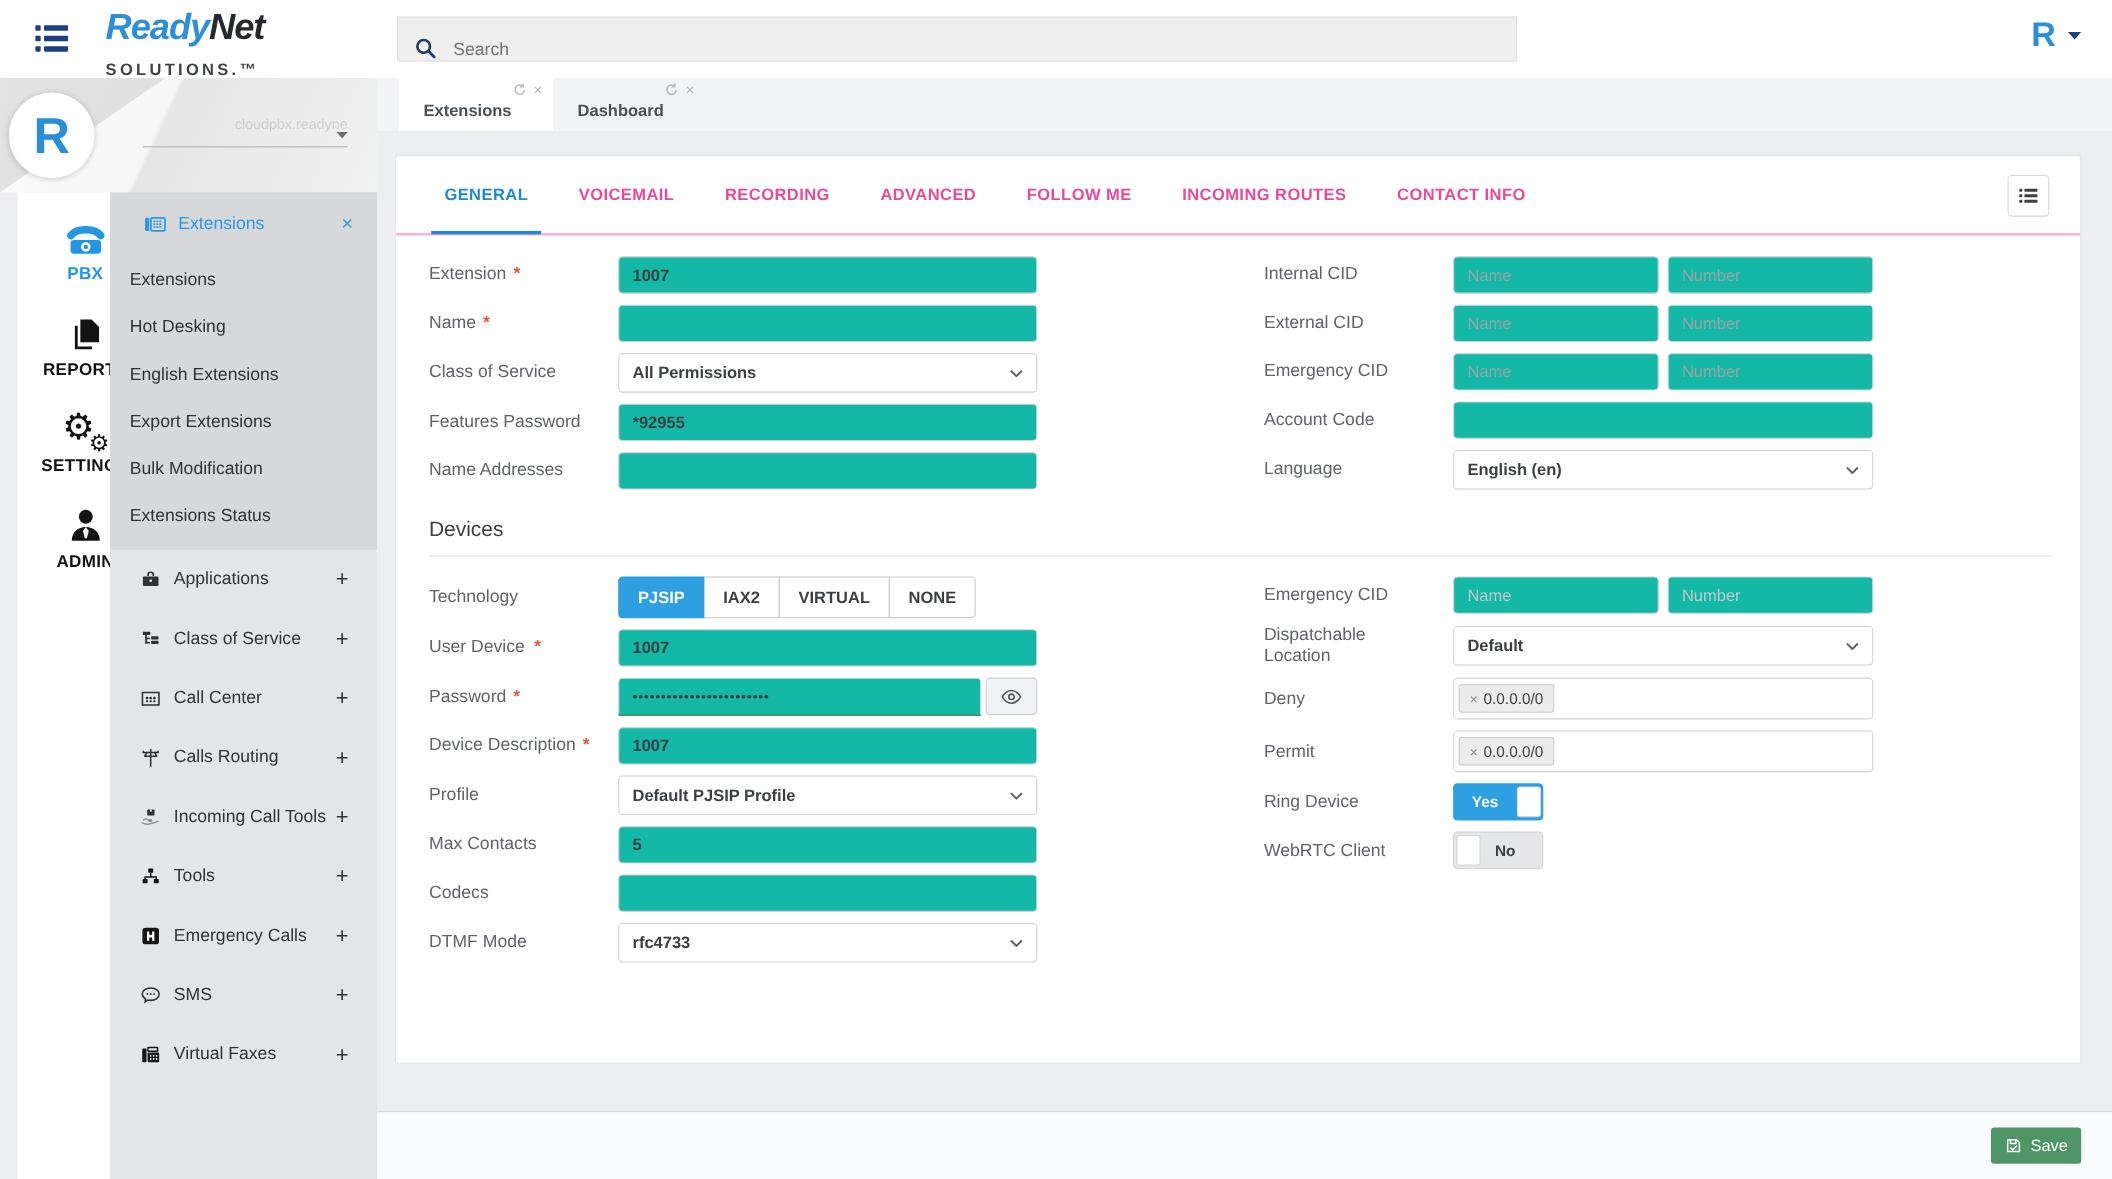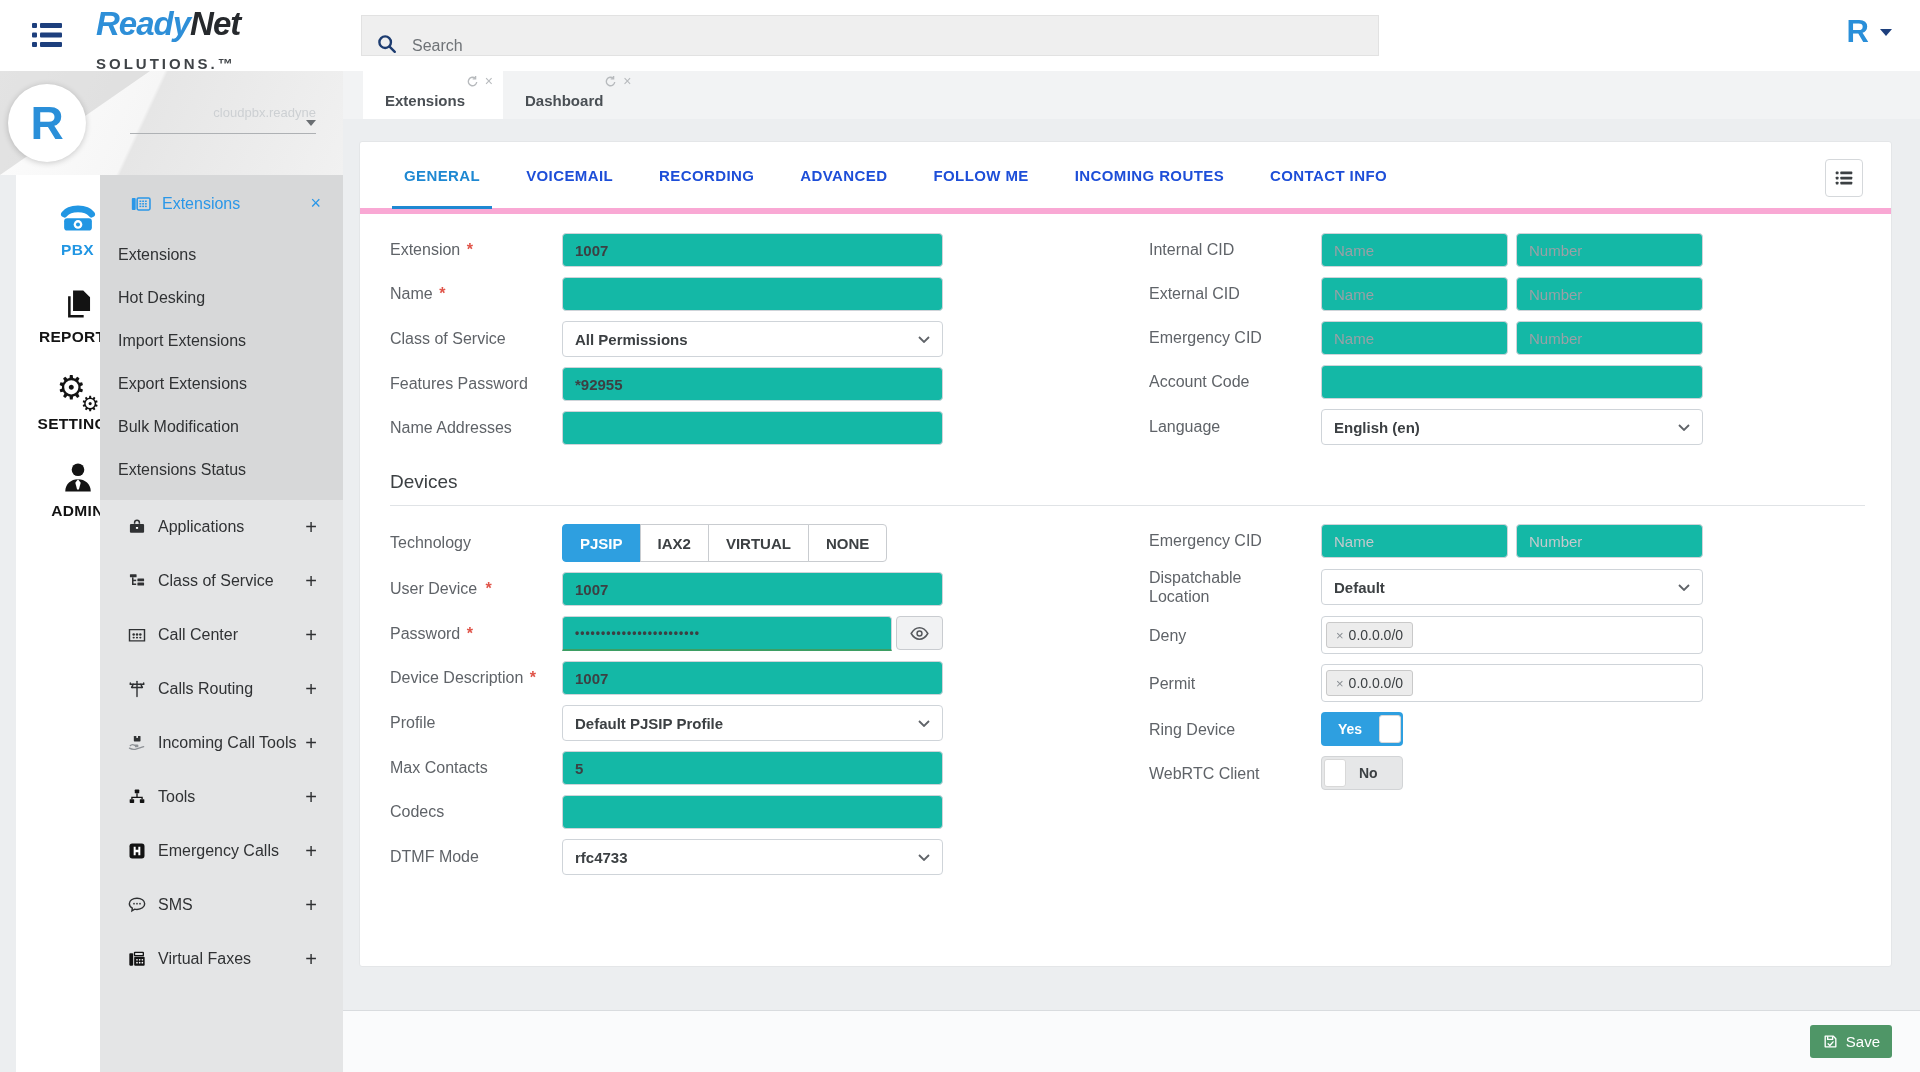--- a/index.html
+++ b/index.html
@@ -60,22 +60,22 @@
   .main { position:absolute; left:343px; top:71px; right:0; bottom:0; background:#eceef0; }
   .wtabs { height:48px; background:#f2f3f4; display:flex; padding-left:20px; }
   .wtab { position:relative; padding:0 38px 0 22px; display:flex; align-items:flex-end; cursor:pointer; }
   .wtab.active { background:#fff; }
   .wt-label { font-size:15px; font-weight:700; color:#4a4f54; padding-bottom:10px; }
   .wt-icons { position:absolute; top:4px; right:10px; display:flex; gap:6px; align-items:center; }
   .wt-close { color:#b7babd; font-size:14px; line-height:13px; cursor:pointer; }
 
   
   .card { position:absolute; left:16px; right:28px; top:70px; height:826px; background:#fff; border-radius:3px; border:1px solid #e4e6e8; }
-  .ftabs { height:72px; display:flex; align-items:flex-end; gap:46px; padding-left:44px; border-bottom:6px solid #f9a8d4; position:relative; }
-  .ftab { font-size:15px; font-weight:700; letter-spacing:.4px; color:#1d4ed8; height:100%; display:flex; align-items:center; position:relative; cursor:pointer; }
+  .ftabs { height:72px; display:flex; align-items:flex-end; gap:46px; padding-left:44px; border-bottom:2px solid #f9a8d4; position:relative; }
+  .ftab { font-size:15px; font-weight:700; letter-spacing:.4px; color:#ec4899; height:100%; display:flex; align-items:center; position:relative; cursor:pointer; }
   .ftab.active { color:#1e88d2; }
   .ftab.active::after { content:''; position:absolute; left:-12px; right:-12px; bottom:-1px; height:3px; background:#1e88d2; }
   .list-btn { position:absolute; right:28px; top:17px; width:38px; height:38px; border:1px solid #d5d8db; border-radius:4px; background:#fff; display:flex; align-items:center; justify-content:center; cursor:pointer; }
 
   .fbody { padding-top:19px; }
   .cols { position:relative; padding-left:30px; }
   .col-left { width:553px; }
   .col-right { position:absolute; left:789px; top:0; width:560px; }
   .frow { display:flex; align-items:center; margin-bottom:10px; min-height:34px; }
   .lbl { width:172px; flex:0 0 172px; color:#5f6368; font-size:16px; line-height:1.2; }
@@ -221,21 +221,21 @@
                 <rect x="13.3" y="13.8" width="2" height="1.6"></rect>
                 <rect x="16.3" y="13.8" width="2" height="1.6"></rect>
               </g>
             </svg>
         </span>
         <span class="sm-title">Extensions</span>
         <span class="sm-close">×</span>
       </div>
       <a class="sm-link">Extensions</a>
       <a class="sm-link">Hot Desking</a>
-      <a class="sm-link">Import Extensions</a>
+      <a class="sm-link">English Extensions</a>
       <a class="sm-link">Export Extensions</a>
       <a class="sm-link">Bulk Modification</a>
       <a class="sm-link">Extensions Status</a>
     </div>
     <div class="submenu-groups">
       <div class="sm-group">
         <span class="gic">
           <svg viewBox="0 0 24 24" width="20" height="20" fill="#2f3133">
               <path d="M8.2 8 V6.8 a3.8 3.8 0 0 1 7.6 0 V8 h-1.8 V6.8 a2 2 0 0 0 -4 0 V8 z"></path>
               <rect x="3.5" y="8.5" width="17" height="10.5" rx="1.2"></rect>

